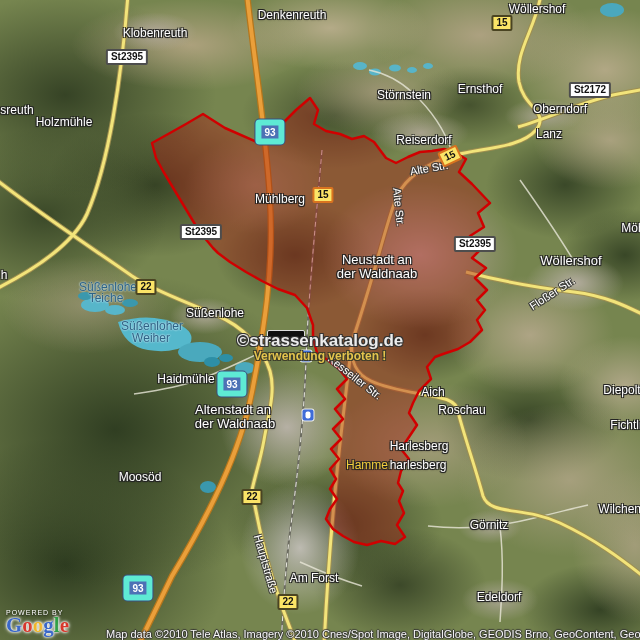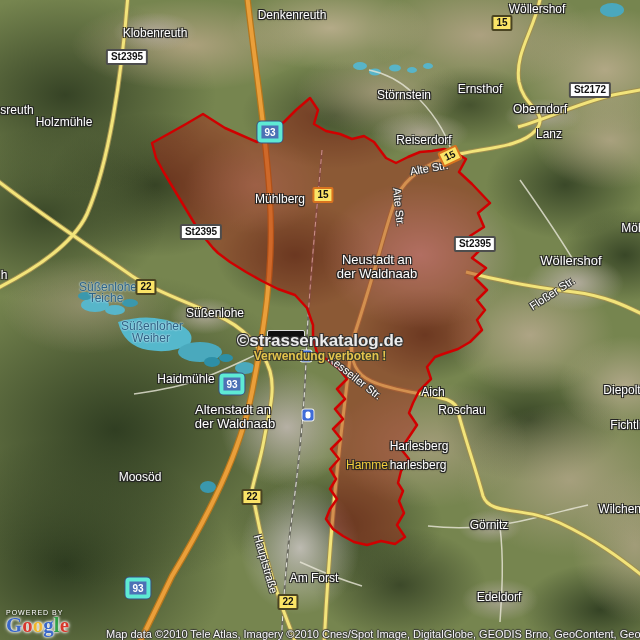--- a/index.html
+++ b/index.html
@@ -52,21 +52,21 @@
     text-shadow:-1px -1px 0 #242424,1px -1px 0 #242424,-1px 1px 0 #242424,1px 1px 0 #242424,0 1px 2px rgba(0,0,0,.6);}
   .place.big{font-size:13px;}
   .place.yellow{color:#f2cd3c;}
   .water{color:#2e6386;font-size:12px;text-shadow:0 0 2px rgba(205,232,244,.9),0 0 2px rgba(205,232,244,.9);}
   .street{color:#fff;font-size:11px;
     text-shadow:-1px -1px 0 #3a3a3a,1px -1px 0 #3a3a3a,-1px 1px 0 #3a3a3a,1px 1px 0 #3a3a3a;}
   .shield{font-weight:bold;color:#111;font-size:10px;line-height:12px;padding:0 3px;border-radius:2px;text-align:center;}
   .shield.y{background:#fbe467;border:2px solid #4a4422;}
   .shield.y.hl{border-color:#d9731f;}
   .shield.st{background:#fff;border:2px solid #4d4d4d;}
-  .shield.b{background:#4d71b5;border:4px solid #5eead4;color:#fff;border-radius:4px;
+  .shield.b{background:#4d71b5;border:6px solid #5eead4;color:#fff;border-radius:4px;
             box-shadow:0 0 0 1px #3a4e80;font-size:10px;line-height:13px;}
   .shield.dark{background:#101010;border:1px solid #ddd;width:30px;height:10px;}
   .station{width:11px;height:11px;background:#3f6cd8;border-radius:2px;box-shadow:0 0 0 1px rgba(255,255,255,.8);}
   .station::after{content:"";position:absolute;left:3px;top:2px;width:5px;height:7px;background:#fff;border-radius:2px;}
   #plz{position:absolute;left:256px;top:300px;color:#ffff00;font-size:28px;letter-spacing:.5px;}
   #wm1{position:absolute;left:320px;top:341px;transform:translate(-50%,-50%);color:#ececec;font-weight:bold;font-size:17px;
        text-shadow:-1px -1px 0 #333,1px -1px 0 #333,-1px 1px 0 #333,1px 1px 0 #333;white-space:nowrap;}
   #wm2{position:absolute;left:320px;top:356px;transform:translate(-50%,-50%);color:#e4c44d;font-weight:bold;font-size:12px;
        text-shadow:-1px -1px 0 #3c3c2a,1px -1px 0 #3c3c2a,-1px 1px 0 #3c3c2a,1px 1px 0 #3c3c2a;white-space:nowrap;}
   #powered{position:absolute;left:6px;top:609px;color:#fff;font-size:7px;letter-spacing:1px;
@@ -151,21 +151,21 @@
   </svg>
 
   <div id="labels">
       <div class="lbl place" style="left: 292px; top: 15px; transform: translate(-50%, -50%);">Denkenreuth</div>
       <div class="lbl place" style="left: 155px; top: 33px; transform: translate(-50%, -50%);">Klobenreuth</div>
       <div class="lbl place" style="left: 537px; top: 9px; transform: translate(-50%, -50%);">Wöllershof</div>
       <div class="lbl place" style="left: 17px; top: 110px; transform: translate(-50%, -50%);">sreuth</div>
       <div class="lbl place" style="left: 64px; top: 122px; transform: translate(-50%, -50%);">Holzmühle</div>
       <div class="lbl place" style="left: 404px; top: 95px; transform: translate(-50%, -50%);">Störnstein</div>
       <div class="lbl place" style="left: 480px; top: 89px; transform: translate(-50%, -50%);">Ernsthof</div>
-      <div class="lbl place" style="left: 540px; top: 109px; transform: translate(-50%, -50%);">Oberndorf</div>
+      <div class="lbl place" style="left: 560px; top: 109px; transform: translate(-50%, -50%);">Oberndorf</div>
       <div class="lbl place" style="left: 549px; top: 134px; transform: translate(-50%, -50%);">Lanz</div>
       <div class="lbl place" style="left: 424px; top: 140px; transform: translate(-50%, -50%);">Reiserdorf</div>
       <div class="lbl place" style="left: 280px; top: 199px; transform: translate(-50%, -50%);">Mühlberg</div>
       <div class="lbl place big" style="left: 377px; top: 259px; transform: translate(-50%, -50%);">Neustadt an</div>
       <div class="lbl place big" style="left: 377px; top: 273px; transform: translate(-50%, -50%);">der Waldnaab</div>
       <div class="lbl place big" style="left: 571px; top: 260px; transform: translate(-50%, -50%);">Wöllershof</div>
       <div class="lbl place" style="left: 633px; top: 228px; transform: translate(-50%, -50%);">Möh</div>
       <div class="lbl place" style="left: 4px; top: 275px; transform: translate(-50%, -50%);">h</div>
       <div class="lbl place" style="left: 215px; top: 313px; transform: translate(-50%, -50%);">Süßenlohe</div>
       <div class="lbl place" style="left: 186px; top: 379px; transform: translate(-50%, -50%);">Haidmühle</div>

